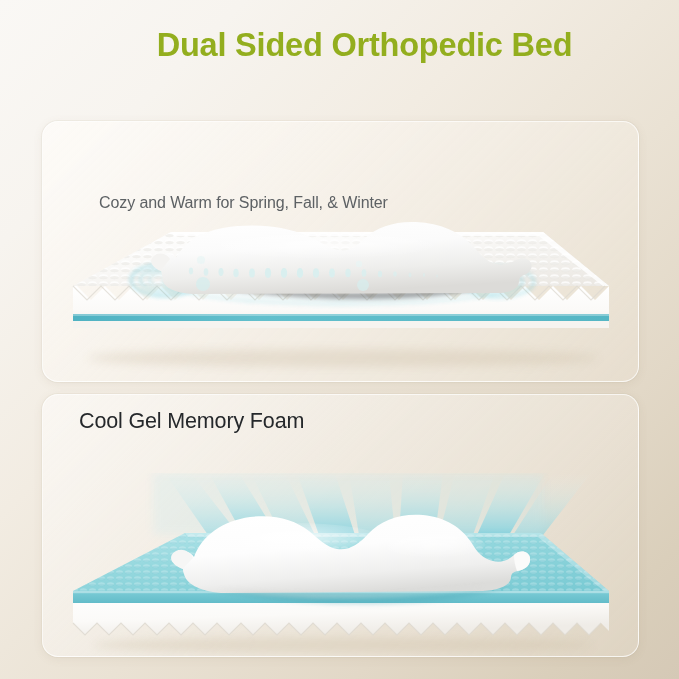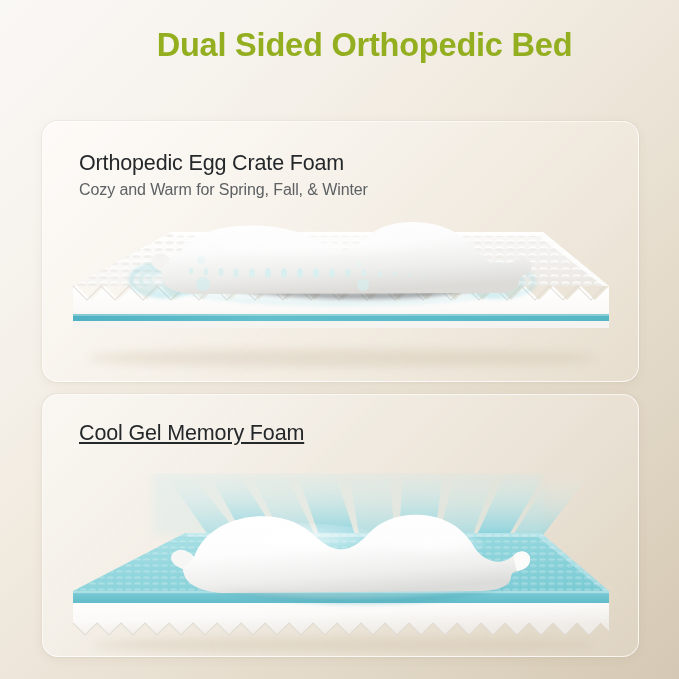--- a/index.html
+++ b/index.html
@@ -103,22 +103,22 @@
     position: absolute;
     left: 36px;
     font-size: 16px;
     font-weight: normal;
     color: #5d6164;
     letter-spacing: -0.1px;
     margin: 0;
     white-space: nowrap;
   }
   #ortho-heading { top: 29px; }
-  #ortho-sub     { top: 59px; }
-  #gel-heading   { top: 26px; text-decoration: underline; }
+  #ortho-sub     { top: 72px; margin-left: 20px; }
+  #gel-heading   { top: 14px; }
   #gel-sub       { top: 57px; }
 
   
   .illus {
     position: absolute;
     left: 0;
     width: 595px;
   }
   #illus-ortho { top: 88px;  height: 171px; }
   #illus-gel   { top: 78px;  height: 183px; }
@@ -129,21 +129,20 @@
 <body>
 
 <div id="page">
 
   <div id="header">
     <h1 id="main-title">Dual Sided Orthopedic Bed</h1>
   </div>
 
   <div class="card" id="card-ortho">
 
-    <h2 class="card-heading" id="ortho-heading">Orthopedic Egg Crate Foam</h2>
     <p class="card-sub" id="ortho-sub">Cozy and Warm for Spring, Fall, &amp; Winter</p>
 
     <div class="illus" id="illus-ortho">
       <svg viewBox="0 0 595 171" preserveAspectRatio="xMidYMid meet">
         <defs>
 
           <linearGradient id="oTop" x1="0" y1="0" x2="0.85" y2="1">
             <stop offset="0%" stop-color="#ffffff"></stop>
             <stop offset="45%" stop-color="#f9f8f6"></stop>
             <stop offset="100%" stop-color="#ece9e4"></stop>

